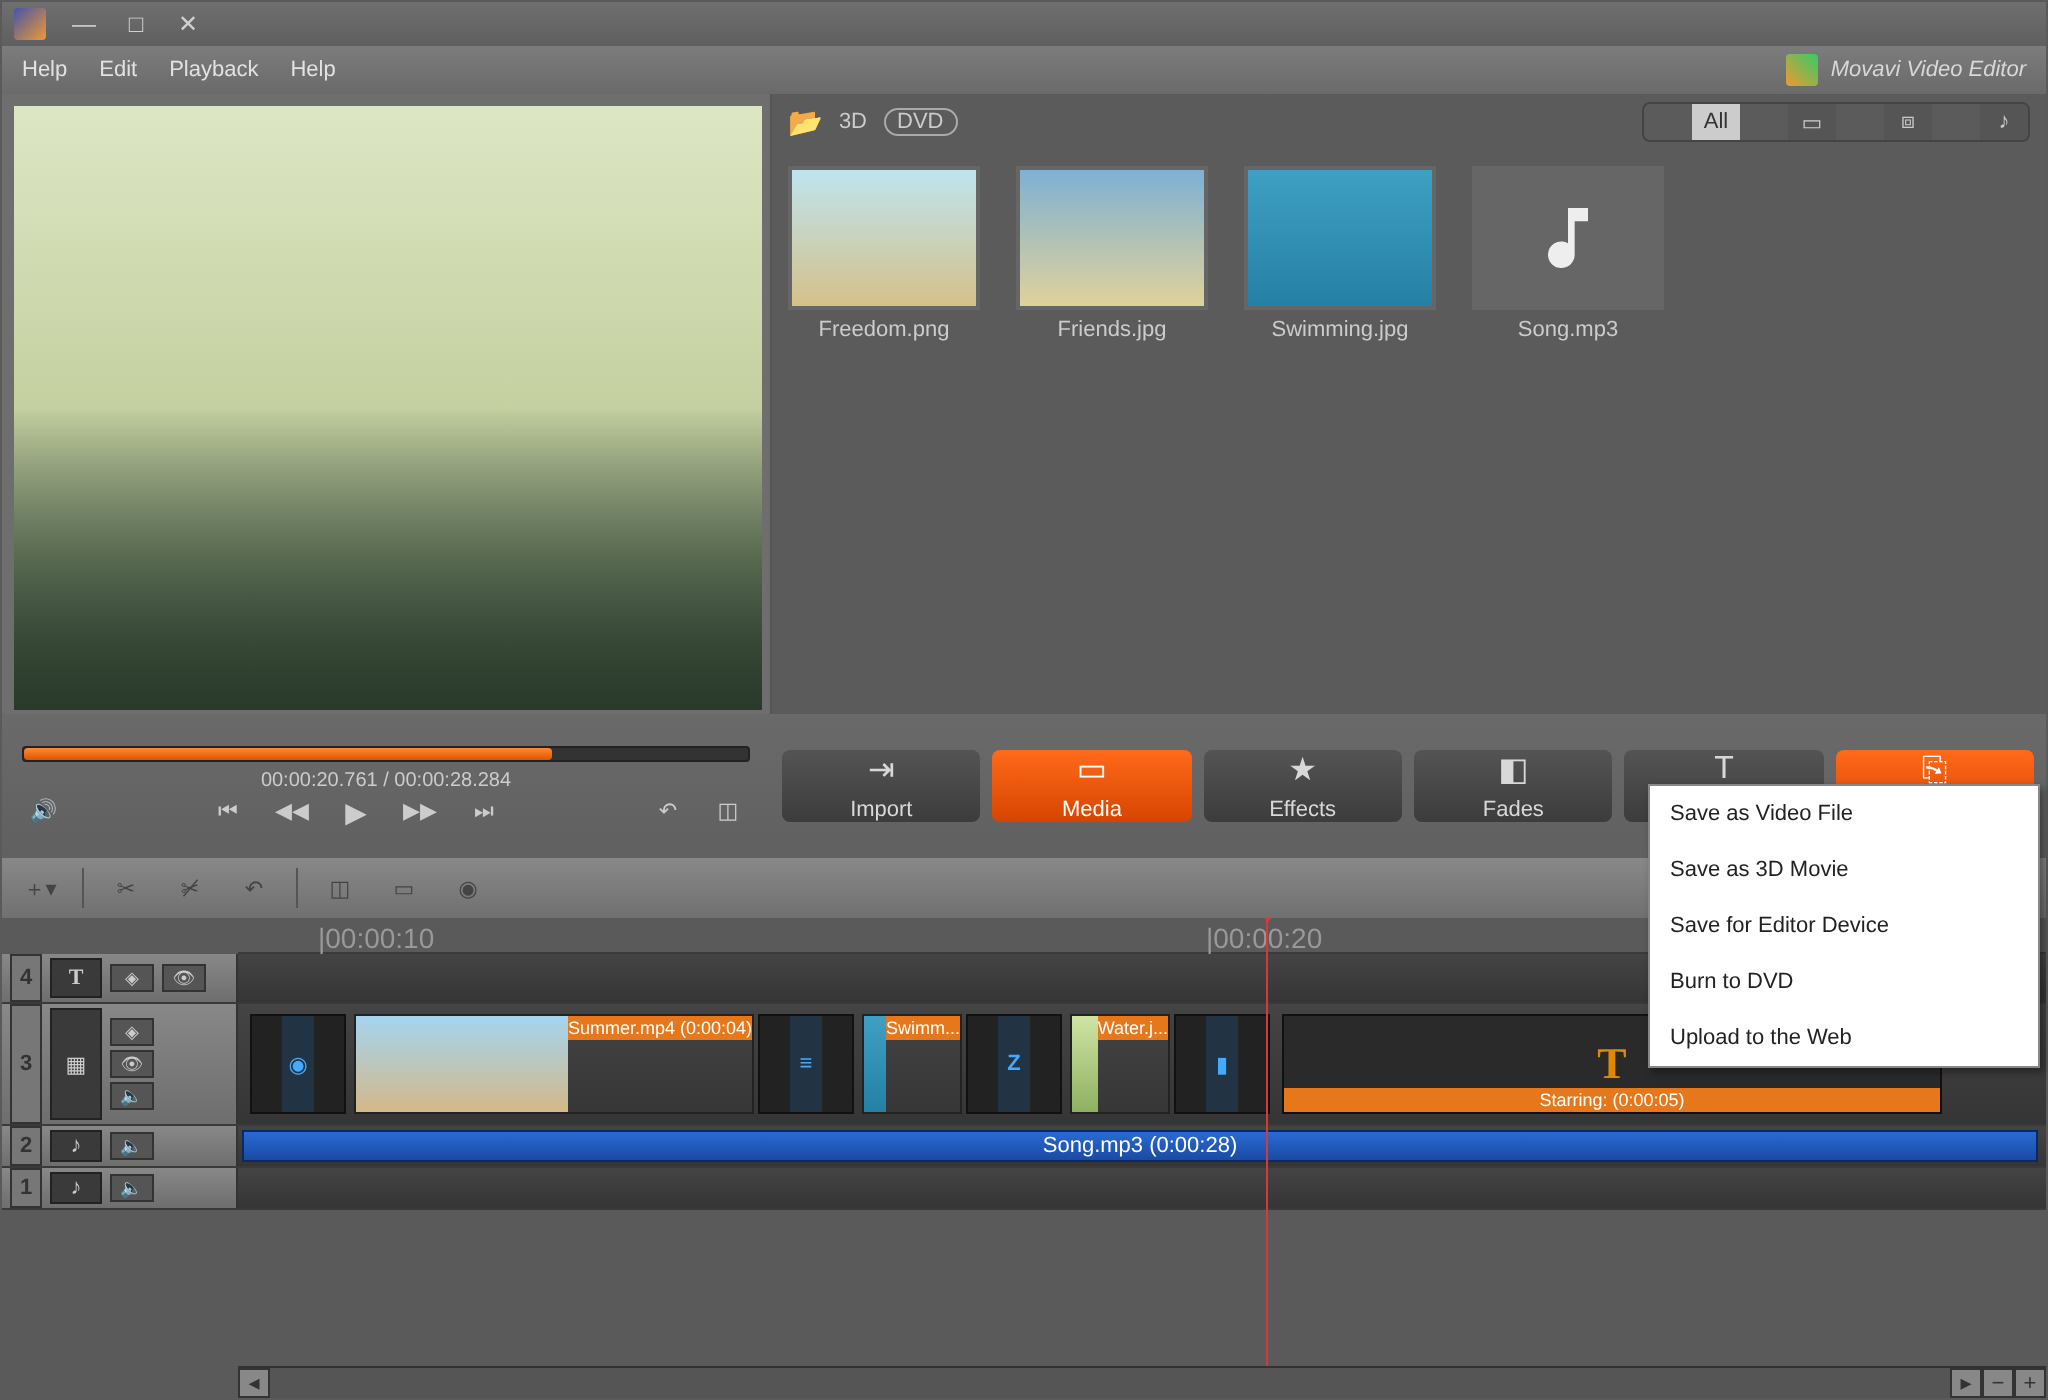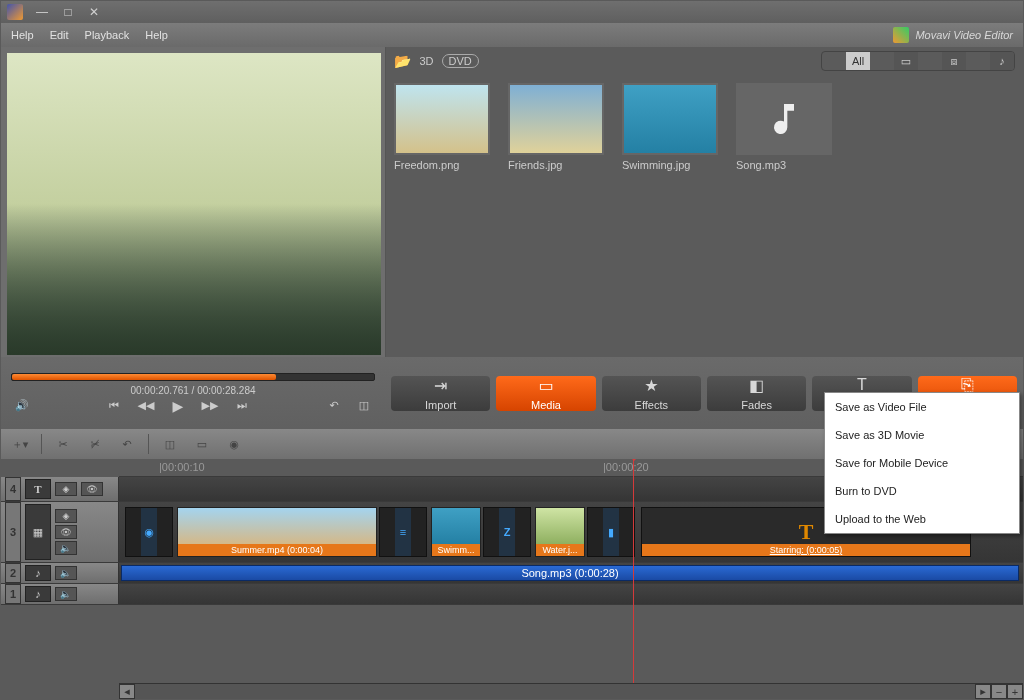--- a/index.html
+++ b/index.html
@@ -21,21 +21,21 @@
 .bin { flex: 1; display: flex; flex-direction: column; border-left: 1px solid #555; background: #5b5b5b;}
 .bin-toolbar { height: 28px; display: flex; align-items: center; padding: 0 8px; gap: 8px; color:#ccc;}
 .bin-spacer{flex:1;}
 .bin-filter { display:flex; border:1px solid #444; border-radius:4px; overflow:hidden;}
 .bin-filter .fbtn{ width:24px;height:18px; display:flex;align-items:center;justify-content:center;background:#555; color:#ccc;margin-left:24px;}
 .bin-filter .fbtn.active{ background:#ccc;color:#333;}
 .bin-body { flex:1; padding: 8px; display:flex; flex-wrap:wrap; align-content:flex-start; gap:24px 18px;}
 .thumb { width: 96px; display:flex; flex-direction:column; align-items:center; gap:4px; }
 .thumb-img { width: 96px; height: 72px; border:2px solid #666; background:#888;}
 .thumb-img.orange{ border-color:#e6771a;}
-.thumb-lbl { color:#ccc; text-align:left; width:100%; white-space:nowrap; overflow:hidden; text-overflow:ellipsis;}
+.thumb-lbl { color:#ccc; text-align:center; width:100%; white-space:nowrap; overflow:hidden; text-overflow:ellipsis;}
 .thumb-lbl.orange{ background:#e6771a; color:#fff; border-radius:2px;}
 .tx1{background:linear-gradient(#bfe4ef,#d4c18a);}
 .tx2{background:linear-gradient(#7fb0d4,#e0d29a);}
 .tx3{background:linear-gradient(#a4d4ef,#d4b888);}
 .tx4{background:linear-gradient(#3fa0c4,#2480a4);}
 .tx5{background:linear-gradient(#cfe4a4,#8fb060);}
 .txmusic{background:#666;display:flex;align-items:center;justify-content:center;}
 .txmusic svg{width:40px;height:40px;}
 .mid { height: 72px; background: linear-gradient(#6a6a6a,#606060); display:flex; align-items:center;}
 .player-ctrl { width: 384px; padding: 2px 10px;}
@@ -52,33 +52,33 @@
 .mtab.save{ background:linear-gradient(#ff6a1a,#d64400); color:#fff;}
 .mtab .micon{ font-size:16px;}
 .tl-toolbar{ height:30px; background:linear-gradient(#888,#707070); display:flex; align-items:center; padding:0 8px; gap:10px; color:#444;}
 .tl-sep{ width:1px; height:20px; background:#555;}
 .tl-icon{ width:22px; height:20px; display:flex;align-items:center;justify-content:center;}
 .tl-right{ margin-left:auto; display:flex; align-items:center; gap:6px; color:#555;}
 .viewbtn{ width:28px;height:18px; border:1px solid #444; border-radius:3px; display:flex;align-items:center;justify-content:center; background:#666;}
 .viewbtn.act{ background:#ddd;}
 .timeline{ flex:1; background:#5a5a5a; position:relative; overflow:hidden;}
 .ruler{ height:18px; background:#5a5a5a; border-bottom:1px solid #3a3a3a; position:relative; margin-left:118px;}
-.ruler span{ position:absolute; top:2px; color:#999; font-size:11px;}
+.ruler span{ position:absolute; top:2px; color:#999; font-size:14px;}
 .tracks{ display:flex; flex-direction:column;}
 .track{ display:flex; border-bottom:1px solid #3a3a3a;}
 .track-head{ width:118px; background:linear-gradient(#888,#6e6e6e); display:flex; align-items:center; padding:0 4px; gap:4px; border-right:1px solid #333;}
 .track-num{ width:16px; height:100%; background:#777; border:1px solid #333; display:flex;align-items:center;justify-content:center; color:#333; font-weight:bold;}
 .track-type{ width:26px; height:calc(100% - 4px); background:#3a3a3a; border:1px solid #222; display:flex;align-items:center;justify-content:center; color:#ccc;}
 .track-eyes{ display:flex; flex-direction:column; gap:2px;}
 .eyebtn{ width:22px; height:14px; background:#555; border:1px solid #333; display:flex;align-items:center;justify-content:center; font-size:9px; color:#ccc;}
 .track-body{ flex:1; background:linear-gradient(#444,#353535); position:relative; height:100%;}
 .track.h24 .track-head,.track.h24 .track-body{height:24px;}
 .track.h60 .track-head,.track.h60 .track-body{height:60px;}
 .track.h20 .track-head,.track.h20 .track-body{height:20px;}
-.clip{ position:absolute; top:5px; bottom:5px; border:1px solid #222; display:flex; flex-direction:column; overflow:hidden;}
+.clip{ position:absolute; top:5px; bottom:5px; border:1px solid #222; display:flex; flex-direction:row; overflow:hidden;}
 .clip-thumbs{ flex:1; display:flex;}
 .clip-thumbs div{ flex:1; }
 .clip-label{ height:12px; background:#e6771a; color:#fff; text-align:center; font-size:9px; line-height:12px; white-space:nowrap; overflow:hidden;}
 .trans{ position:absolute; top:5px; bottom:5px; width:48px; background:#2a2a2a; border:1px solid #111; display:flex;}
 .trans div{flex:1;}
 .trans .ta{background:#222;} .trans .tb{display:flex;align-items:center;justify-content:center;color:#4af;background:#234;}
 .audio-clip{ position:absolute; top:2px; bottom:2px; background:linear-gradient(#2a6ad4,#1a4aa4); border:1px solid #0a2a64; color:#fff; text-align:center; font-size:9px; display:flex;align-items:center;justify-content:center;}
 .title-clip{ position:absolute; top:5px; bottom:5px; background:#2a2a2a; border:1px solid #111; display:flex;align-items:center;justify-content:center; color:#e08800;}
 .playhead{ position:absolute; top:0; bottom:0; width:1px; background:#d43a3a; left:632px;}
 .playhead::before{content:"";position:absolute;top:-4px;left:-5px;border:6px solid transparent;border-top-color:#d43a3a;}
@@ -282,21 +282,21 @@
               </div>
               <div class="clip-label">Water.j...</div>
           </div>
           <div class="trans" style="left:468px;">
               <div class="ta"></div>
               <div class="tb">▮</div>
               <div class="ta"></div>
             </div>
           <div class="title-clip" style="left:522px;width:330px;">
             <span style="font-family:serif;font-size:22px;font-weight:bold;">T</span>
-            <div class="clip-label" style="position:absolute;bottom:0;left:0;right:0;text-decoration:underline;">Starring:  (0:00:05)</div>
+            <div class="clip-label" style="position:absolute;bottom:0;left:0;right:0;">Starring:  (0:00:05)</div>
           </div>
         </div>
       </div>
       <div class="track h20">
         <div class="track-head">
             <div class="track-num">2</div>
             <div class="track-type">♪</div>
             <div class="eyebtn">🔈</div>
           </div>
         <div class="track-body">
@@ -323,16 +323,16 @@
         <div class="sb-btn">−</div>
         <div class="sb-btn">+</div>
       </div>
     </div>
   </div>
 </div>
 
 <div class="save-menu">
   <div class="mi">Save as Video File</div>
   <div class="mi">Save as 3D Movie</div>
-  <div class="mi">Save for Mobile Device</div>
+  <div class="mi">Save for Editor Device</div>
   <div class="mi">Burn to DVD</div>
   <div class="mi">Upload to the Web</div>
 </div>
 
 </body></html>

